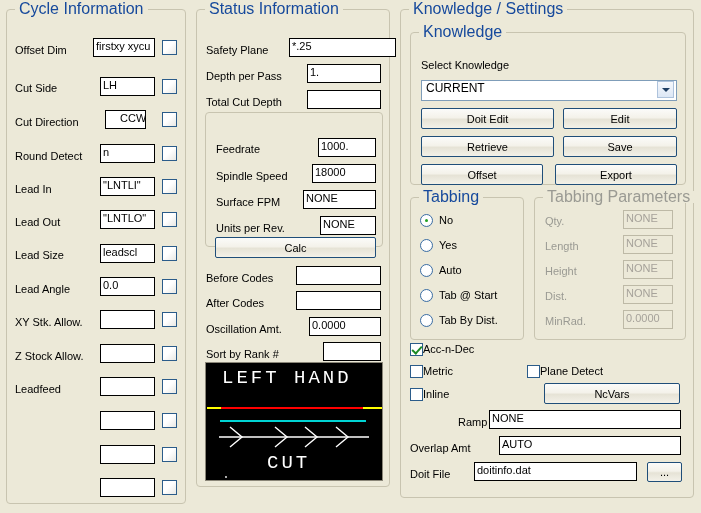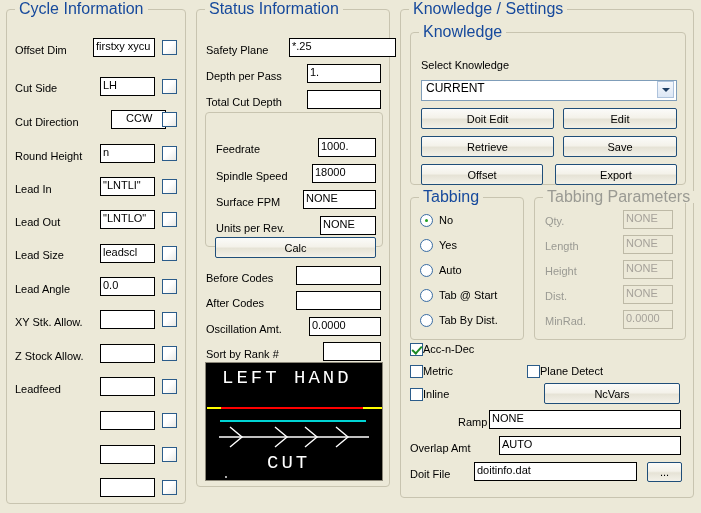--- a/index.html
+++ b/index.html
@@ -222,24 +222,24 @@
 
     <div class="lbl" style="left:8px; top:34px;">Offset Dim</div>
     <div class="tf" style="left:86px; top:28px; width:62px;">firstxy xycu</div>
     <div class="cbx" style="left:155px; top:30px;"></div>
 
     <div class="lbl" style="left:8px; top:72px;">Cut Side</div>
     <div class="tf" style="left:93px; top:67px; width:55px;">LH</div>
     <div class="cbx" style="left:155px; top:69px;"></div>
 
     <div class="lbl" style="left:8px; top:106px;">Cut Direction</div>
-    <div class="tf" style="left:104px; top:100px; width:55px;padding-left:14px;">CCW</div>
+    <div class="tf" style="left:98px; top:100px; width:41px;padding-left:14px;">CCW</div>
     <div class="cbx" style="left:155px; top:102px;"></div>
 
-    <div class="lbl" style="left:8px; top:140px;">Round Height</div>
+    <div class="lbl" style="left:8px; top:140px;">Round Detect</div>
     <div class="tf" style="left:93px; top:134px; width:55px;">n</div>
     <div class="cbx" style="left:155px; top:136px;"></div>
 
     <div class="lbl" style="left:8px; top:173px;">Lead In</div>
     <div class="tf" style="left:93px; top:167px; width:55px;">"LNTLI"</div>
     <div class="cbx" style="left:155px; top:169px;"></div>
 
     <div class="lbl" style="left:8px; top:206px;">Lead Out</div>
     <div class="tf" style="left:93px; top:200px; width:55px;">"LNTLO"</div>
     <div class="cbx" style="left:155px; top:202px;"></div>

